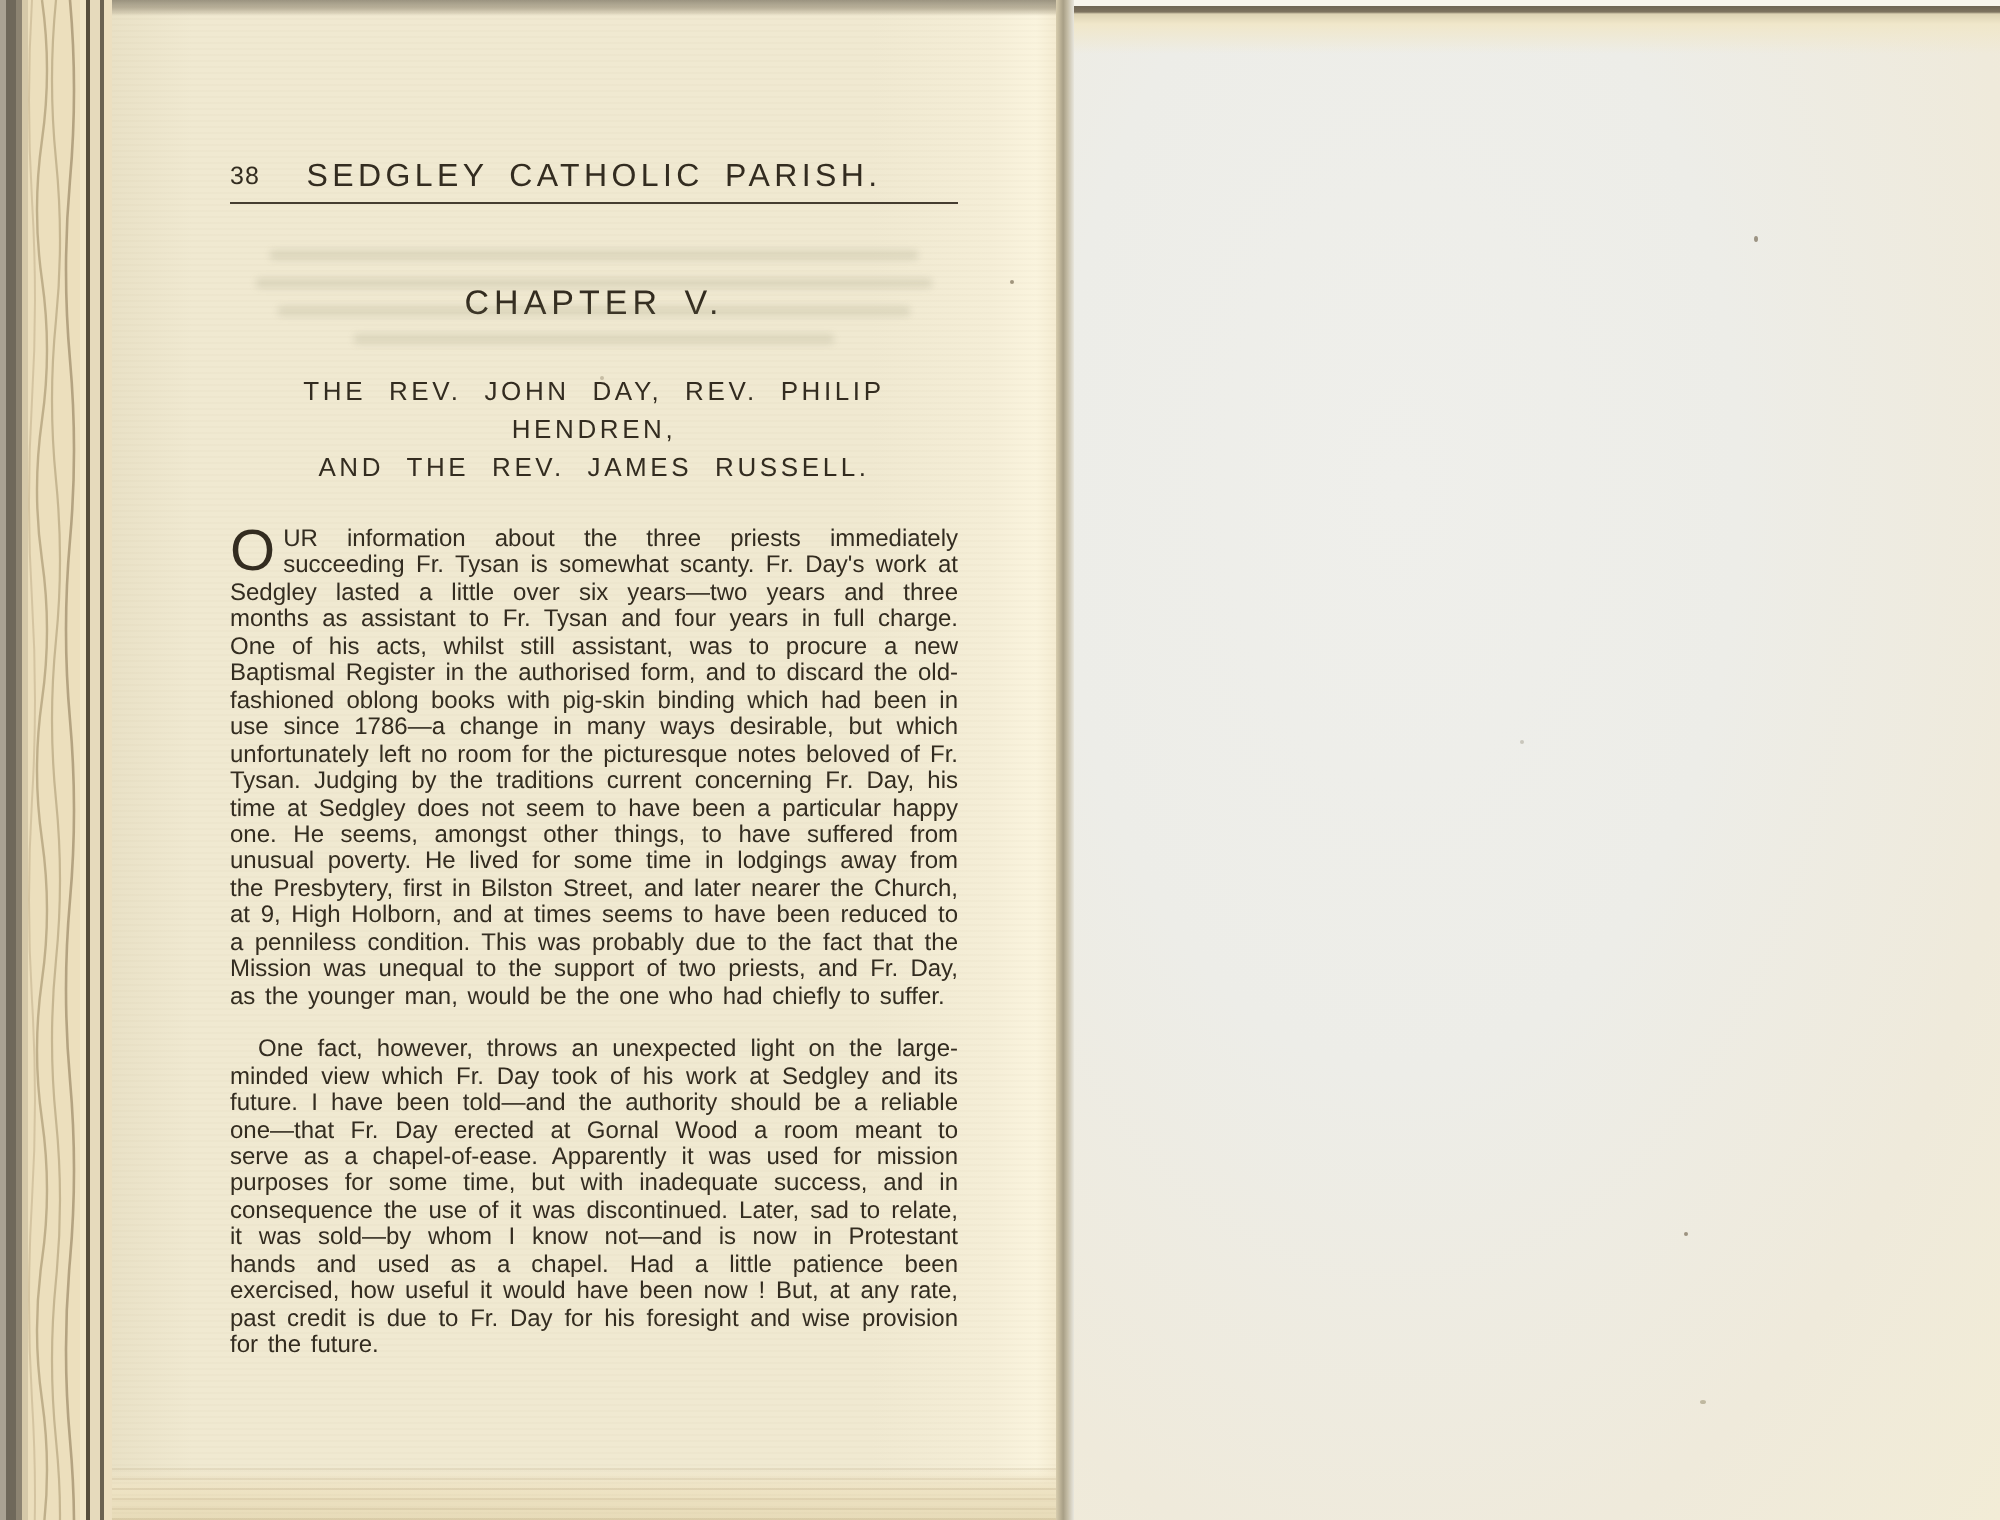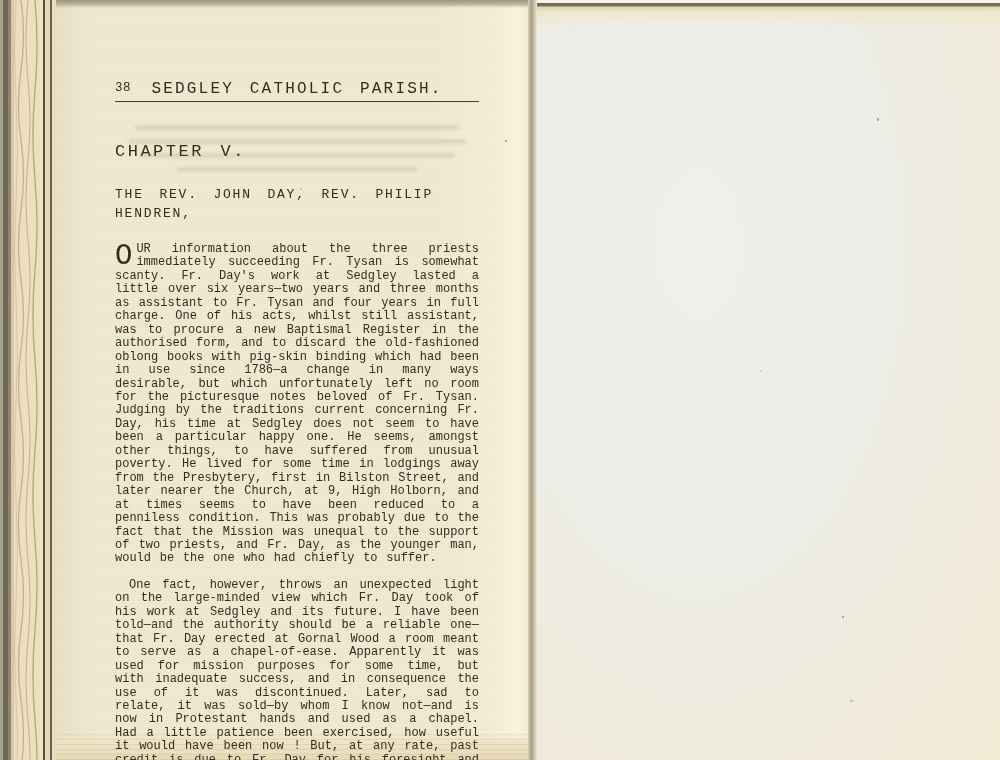--- a/index.html
+++ b/index.html
@@ -1,18 +1,18 @@
 <!DOCTYPE html>
 <html><head>
 <meta charset="utf-8">
 <style>
   html,body{margin:0;padding:0;background:#d8d1bd;}
   .spread{
     position:relative;width:1000px;height:760px;overflow:hidden;
-    font-family:Liberation Mono, monospace;
+    font-family:Liberation Sans, sans-serif;
     background:#e9e2cb;
   }
   
   .binding{
     position:absolute;left:0;top:0;width:56px;height:760px;
     background:linear-gradient(90deg,
       #aaa293 0 3px,#6f685a 3px 8px,#8d8472 8px 11px,#d6c9a9 11px 14px,
       #ecdfbd 14px 40px,#f2e7c9 40px 43px,#58503f 43px 45px,
       #e6dabc 45px 50px,#6b6251 50px 52px,#ecdfc0 52px 56px);
   }
@@ -70,25 +70,25 @@
   }
   .header-rule{border:0;border-top:1.6px solid #453d30;margin:6px 0 0 0;}
   
   .bleed{position:absolute;left:6px;right:6px;top:36px;filter:blur(1.8px);}
   .bleed .row{height:5px;margin:9px auto;background:rgba(122,126,94,.17);border-radius:2px;}
   .bleed .r1{width:92%;}
   .bleed .r2{width:96%;}
   .bleed .r3{width:90%;}
   .bleed .r4{width:68%;}
   .chapter{
-    margin:40px 0 0 0;text-align:left;font-weight:normal;
+    margin:40px 0 0 0;text-align:center;font-weight:normal;
     font-size:17px;letter-spacing:2.5px;word-spacing:4px;
   }
   .section{
-    margin:24px 0 0 0;font-weight:normal;
+    margin:24px 0 0 0;text-align:center;font-weight:normal;
     font-size:13px;line-height:19px;letter-spacing:1.8px;word-spacing:6px;
   }
   .para{
     margin:0;font-size:12px;line-height:13.45px;text-align:justify;
     word-spacing:1.5px;
   }
   .para.first{margin-top:20px;}
   .para.indented{margin-top:13px;text-indent:14px;}
   .dropcap{
     float:left;font-size:29px;line-height:25px;padding:1px 4px 0 0;
@@ -141,20 +141,21 @@
       <div class="row r1"></div>
       <div class="row r2"></div>
       <div class="row r3"></div>
       <div class="row r4"></div>
     </div>
 
     <h2 class="chapter">CHAPTER V.</h2>
 
     <h3 class="section">
       <span>THE REV. JOHN DAY, REV. PHILIP HENDREN,</span><br>
+      <span>AND THE REV. JAMES RUSSELL.</span>
     </h3>
 
     <p class="para first">
       <span class="dropcap">O</span>
       <span>UR information about the three priests immediately succeeding Fr. Tysan is somewhat scanty. Fr. Day's work at Sedgley lasted a little over six years—two years and three months as assistant to Fr. Tysan and four years in full charge. One of his acts, whilst still assistant, was to procure a new Baptismal Register in the authorised form, and to discard the old-fashioned oblong books with pig-skin binding which had been in use since 1786—a change in many ways desirable, but which unfortunately left no room for the picturesque notes beloved of Fr. Tysan. Judging by the traditions current concerning Fr. Day, his time at Sedgley does not seem to have been a particular happy one. He seems, amongst other things, to have suffered from unusual poverty. He lived for some time in lodgings away from the Presbytery, first in Bilston Street, and later nearer the Church, at 9, High Holborn, and at times seems to have been reduced to a penniless condition. This was probably due to the fact that the Mission was unequal to the support of two priests, and Fr. Day, as the younger man, would be the one who had chiefly to suffer.</span>
     </p>
 
     <p class="para indented">One fact, however, throws an unexpected light on the large-minded view which Fr. Day took of his work at Sedgley and its future. I have been told—and the authority should be a reliable one—that Fr. Day erected at Gornal Wood a room meant to serve as a chapel-of-ease. Apparently it was used for mission purposes for some time, but with inadequate success, and in consequence the use of it was discontinued. Later, sad to relate, it was sold—by whom I know not—and is now in Protestant hands and used as a chapel. Had a little patience been exercised, how useful it would have been now ! But, at any rate, past credit is due to Fr. Day for his foresight and wise provision for the future.</p>
 
   </div>

